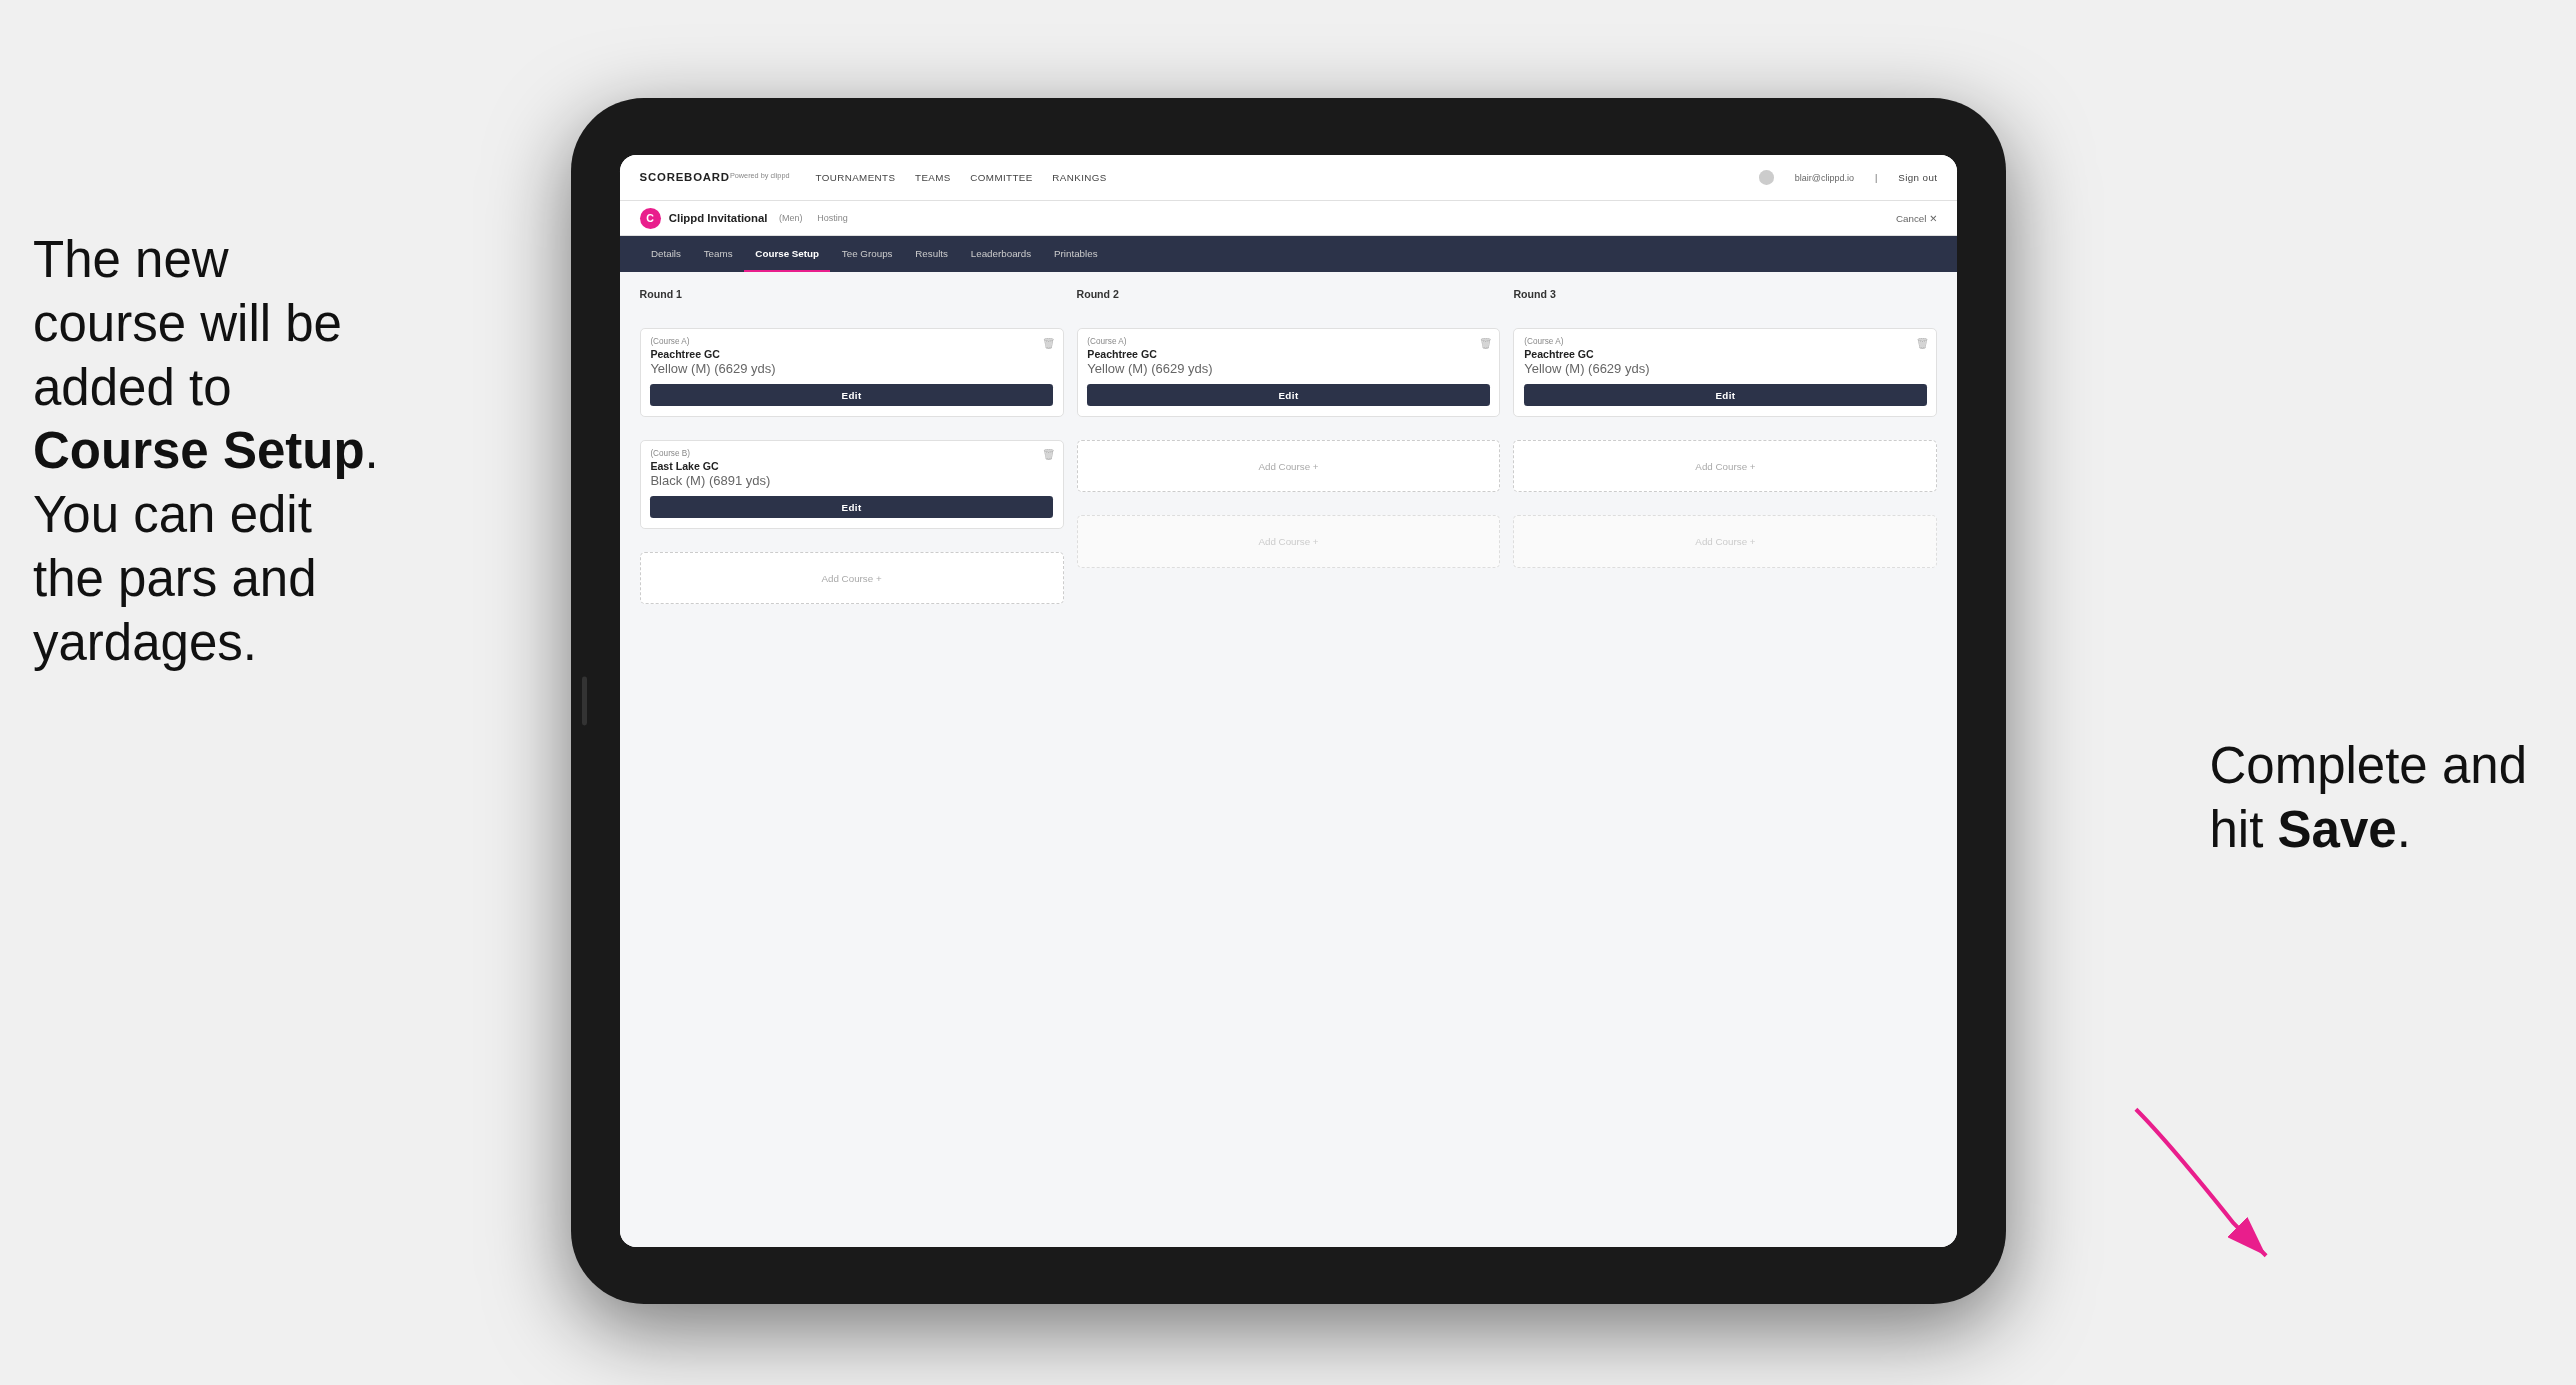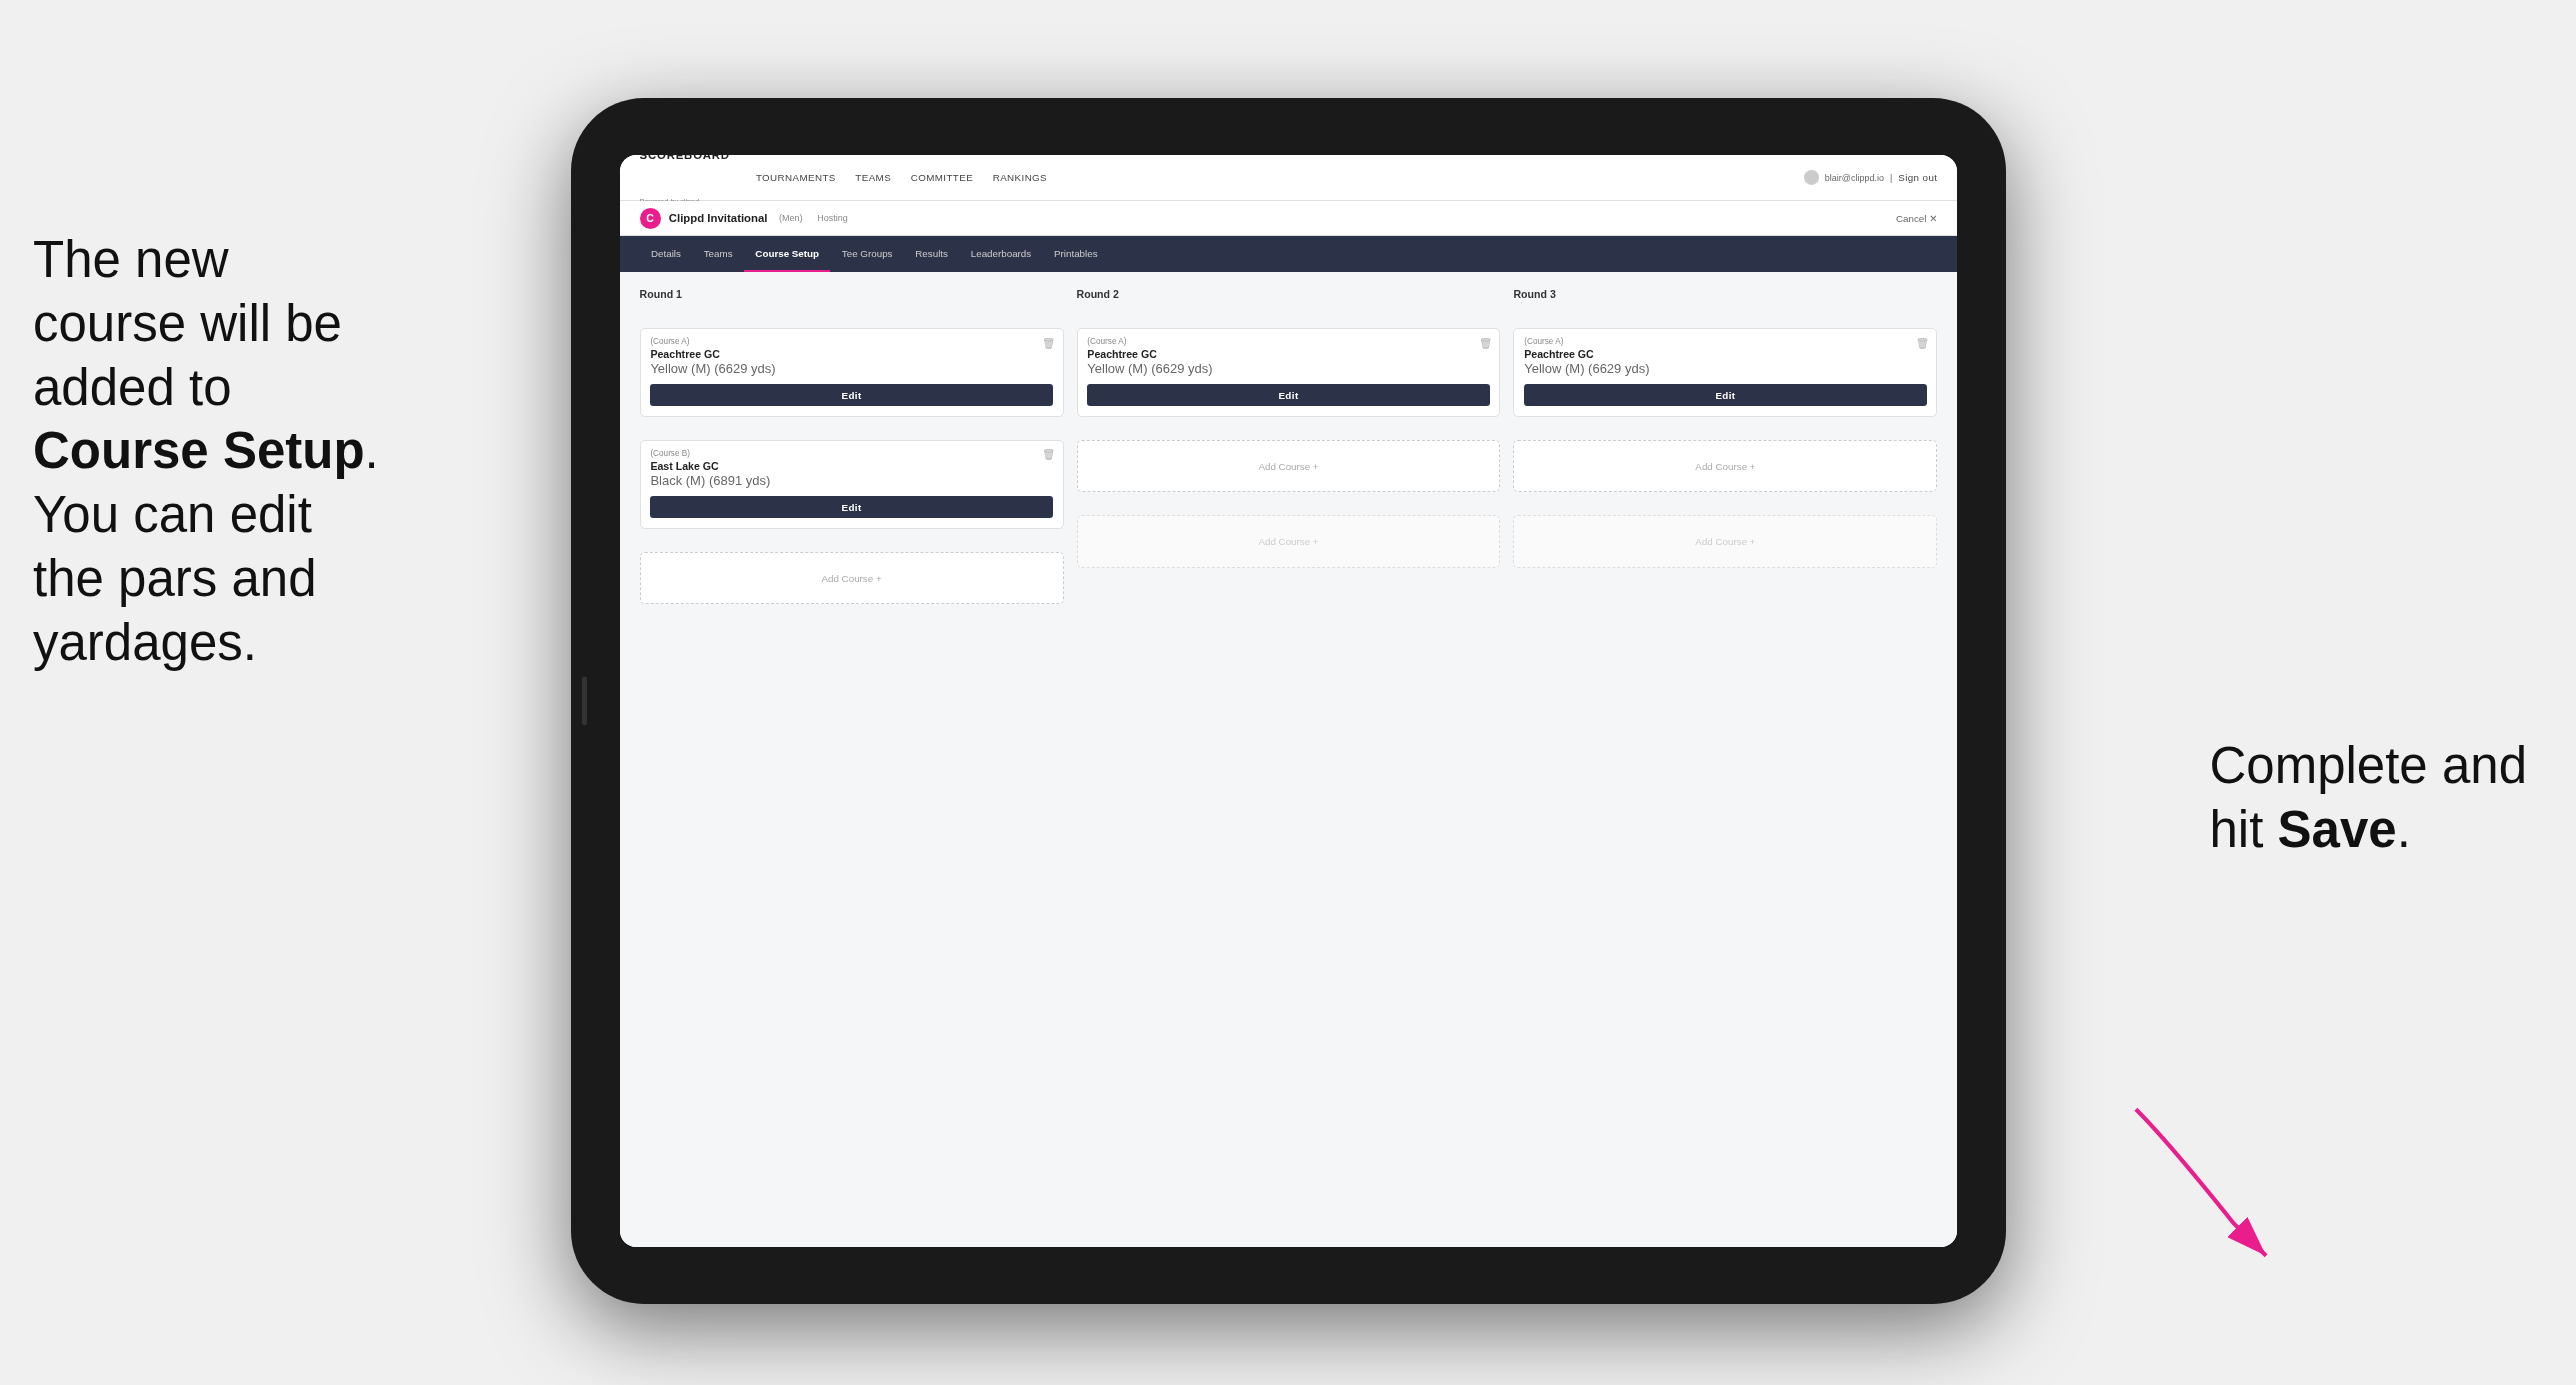--- a/index.html
+++ b/index.html
@@ -76,23 +76,22 @@
     }
 
     .nav-left {
       display: flex;
       align-items: center;
       gap: 26px;
     }
 
     .scoreboard-logo {
       display: flex;
-      flex-direction: column;
+      flex-direction: row;
       line-height: 1;
-      gap: 36px;
     }
     .scoreboard-logo .logo-title {
       font-size: 11.4px;
       font-weight: 700;
       letter-spacing: 0.8px;
       color: #222;
     }
     .scoreboard-logo .logo-sub {
       font-size: 7.3px;
       color: #888;
@@ -109,21 +108,21 @@
       color: #444;
       cursor: pointer;
       text-decoration: none;
       font-weight: 500;
       letter-spacing: 0.4px;
     }
 
     .nav-right {
       display: flex;
       align-items: center;
-      gap: 6px;
+      gap: 21px;
       font-size: 9px;
       color: #666;
       text-align: right;
     }
 
     
     .tournament-header {
       background: #fff;
       padding: 6.5px 19.6px;
       display: flex;

